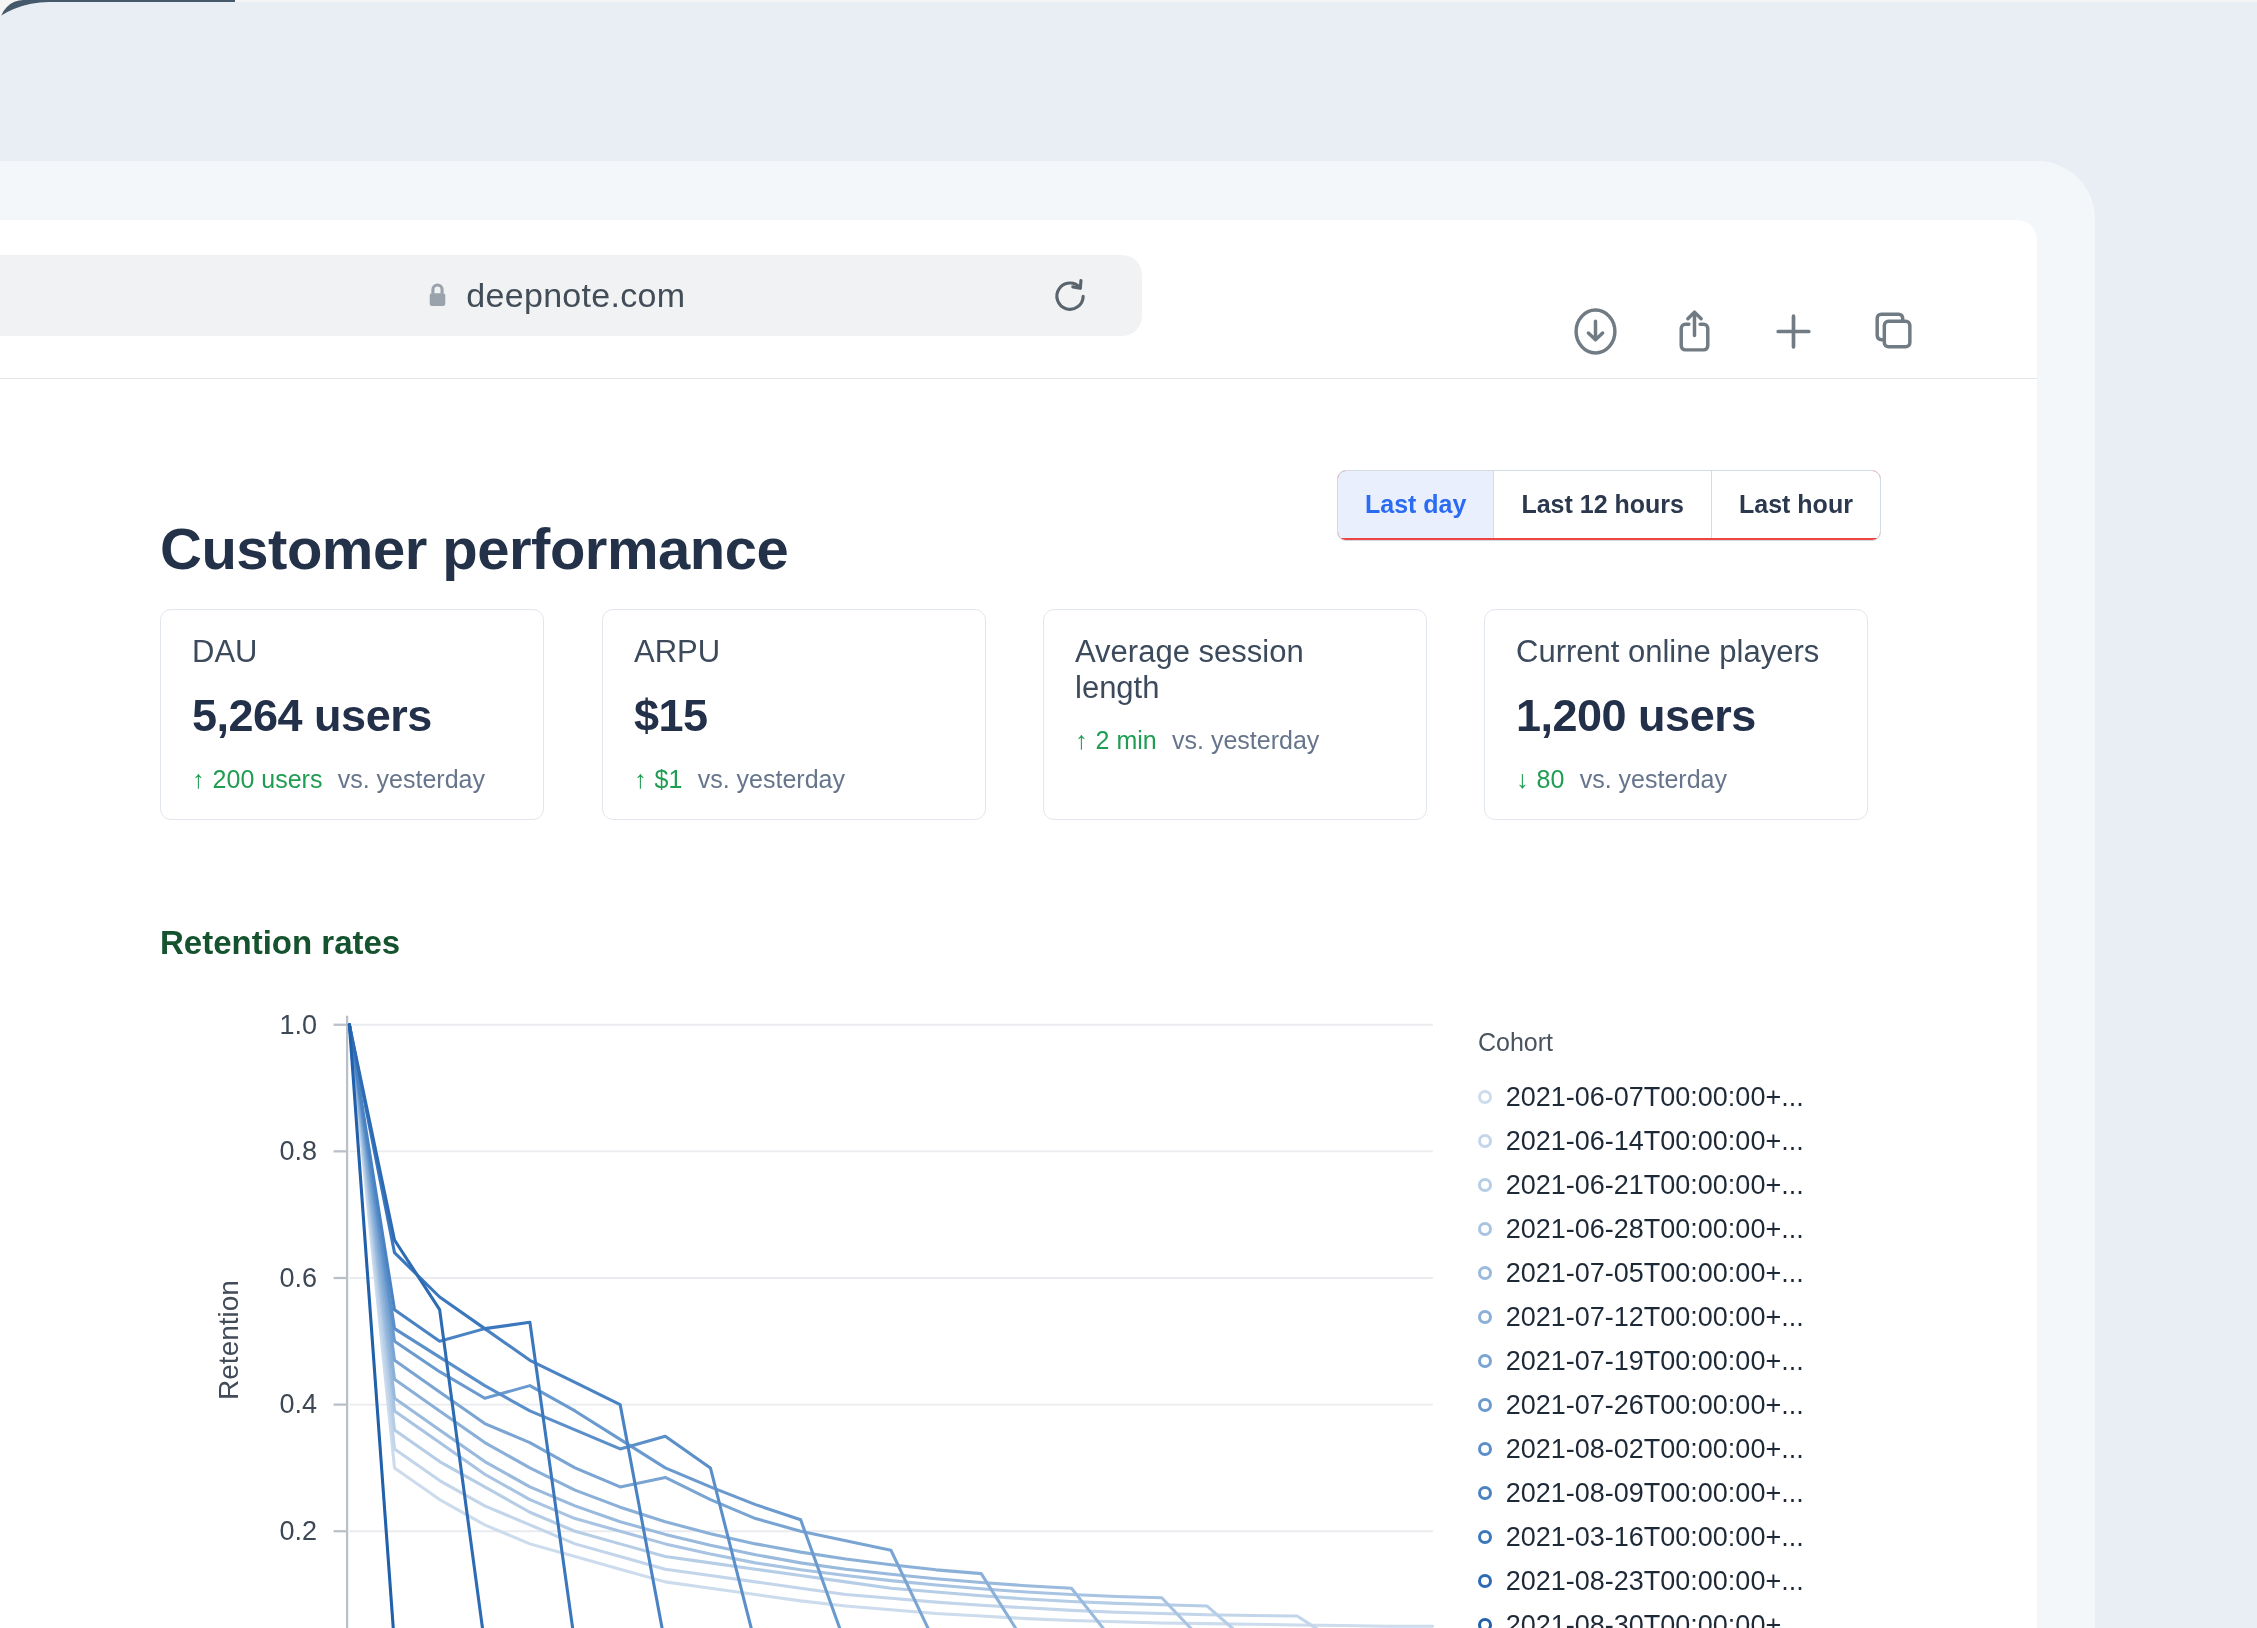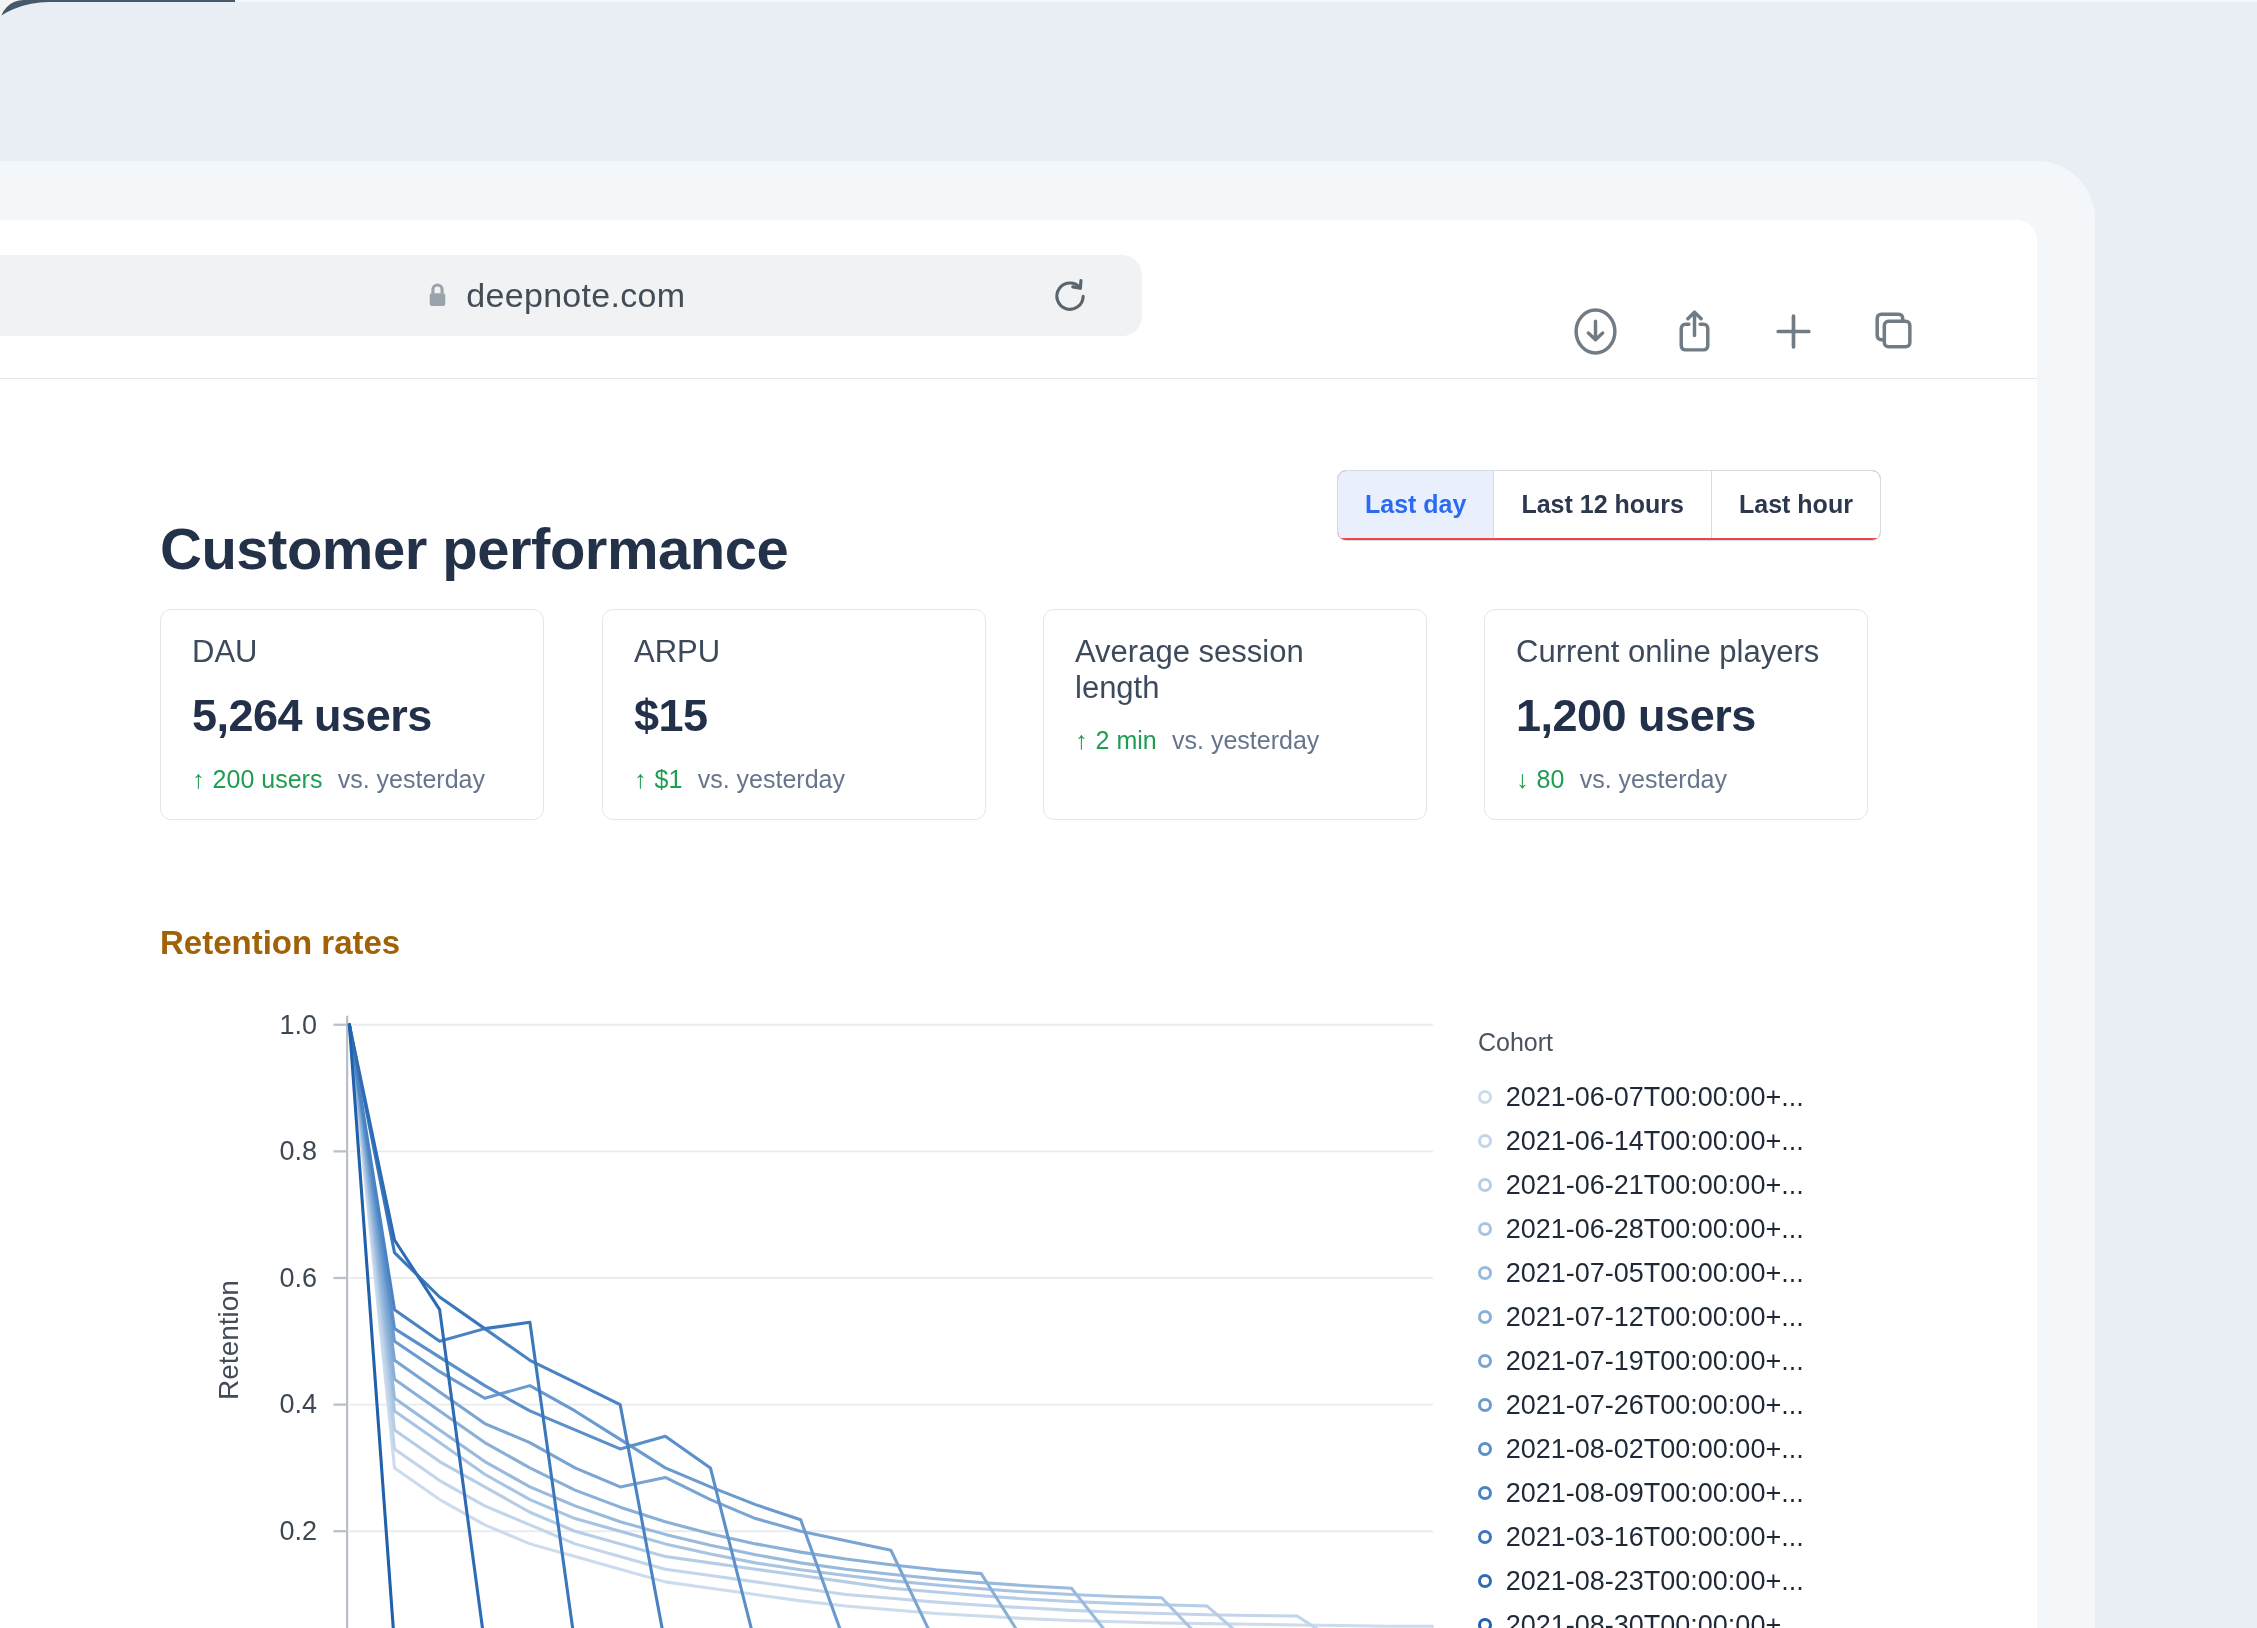--- a/index.html
+++ b/index.html
@@ -30,21 +30,21 @@
            font-size:25px;font-weight:600;color:#2b384d;cursor:pointer;border-left:1.8px solid #d4dbe3;}
   .seg-btn:first-child{border-left:none;}
   .seg-btn.selected{background:#e9effd;color:#2b6bf3;}
   .card{position:absolute;top:609px;width:384px;height:211px;box-sizing:border-box;background:#fff;
         border:1.8px solid #e2e7ee;border-radius:11px;padding:23.5px 31px;}
   .card-label{font-size:31px;color:#3c4a5c;margin-bottom:20px;}
   .card-value{font-size:45px;font-weight:700;color:#22304a;margin-bottom:23.5px;letter-spacing:-0.5px;}
   .card-delta{font-size:25px;display:flex;gap:8.1px;align-items:baseline;}
   .d-green{color:#1f9d52;}
   .d-gray{color:#67758c;margin-left:7.2px;}
-  .section-title{position:absolute;left:160px;top:897px;font-size:33px;font-weight:700;color:#a16207;}
+  .section-title{position:absolute;left:160px;top:897px;font-size:33px;font-weight:700;color:#14532d;}
   
   .chart-svg{position:absolute;left:0;top:0;}
   .y-title{position:absolute;left:229px;top:1340px;transform:translate(-50%,-50%) rotate(-90deg);
            font-size:28px;color:#424c58;}
   .yticks{position:absolute;left:208px;top:0;width:109px;height:1380px;}
   .ytick{position:absolute;left:0;width:109px;text-align:right;font-size:27px;color:#3d4854;}
   
   .legend{position:absolute;left:1478px;top:1028px;}
   .legend-title{font-size:25px;color:#49545f;height:31px;}
   .legend-items{margin-top:16.3px;display:flex;flex-direction:column;}

